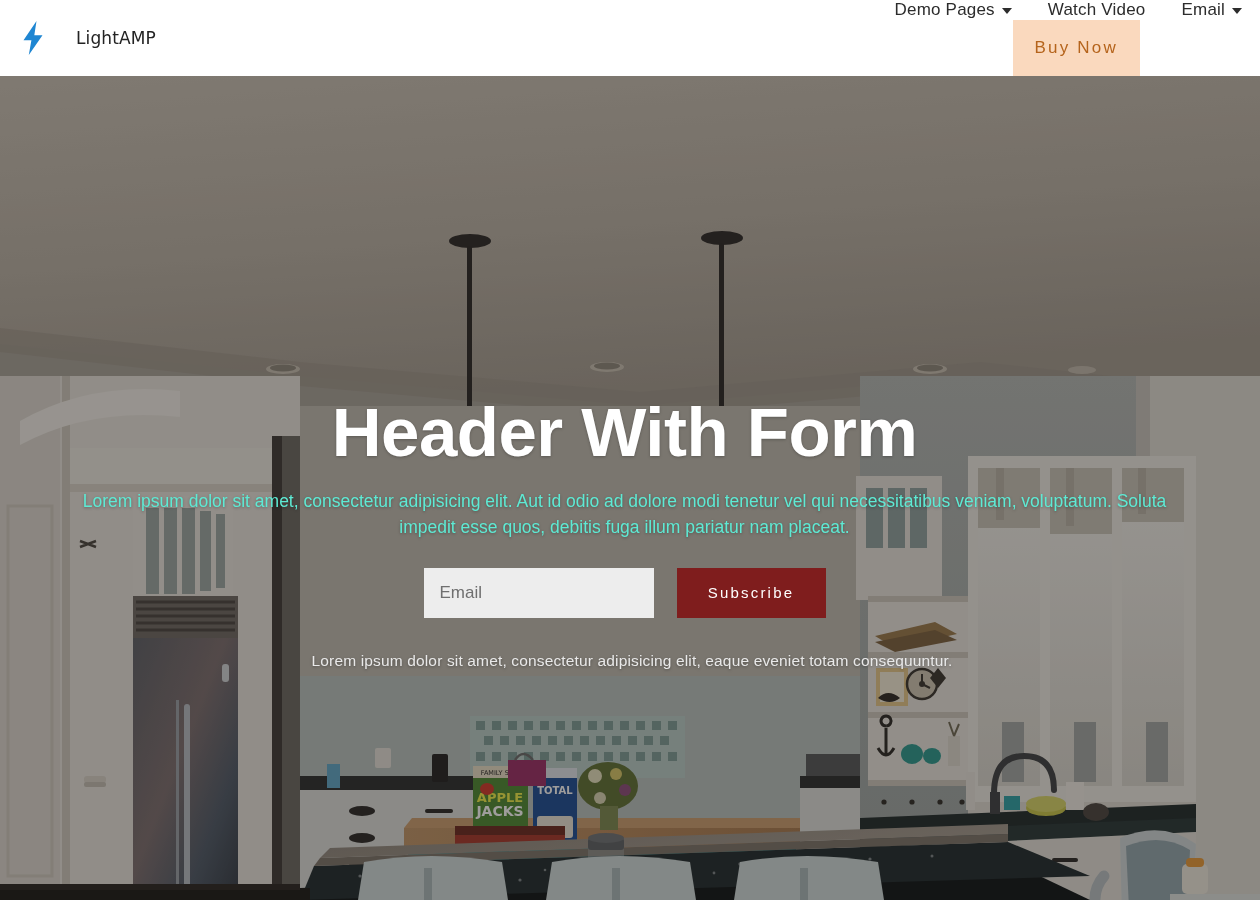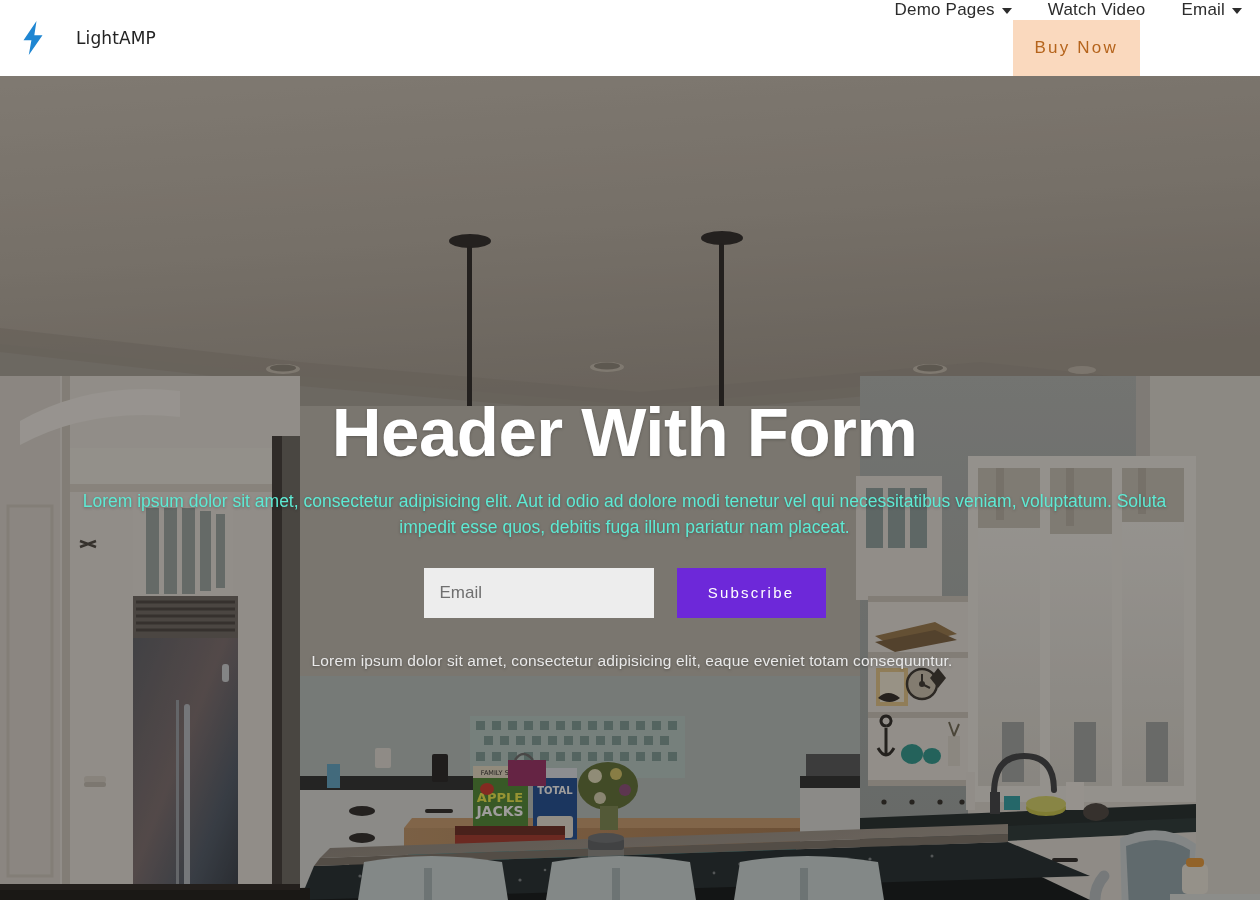--- a/index.html
+++ b/index.html
@@ -180,21 +180,21 @@
     color: #3a3a3a;
   }
   .email-input::placeholder {
     color: #6f6f6f;
     opacity: 1;
   }
 
   .subscribe-btn {
     width: 149px;
     height: 50px;
-    background: #6d28d9;
+    background: #7f1d1d;
     border: none;
     color: #ffffff;
     font-family: "Liberation Sans", sans-serif;
     font-size: 15px;
     font-weight: 400;
     letter-spacing: 2.2px;
     cursor: pointer;
     display: flex;
     align-items: center;
     justify-content: center;

